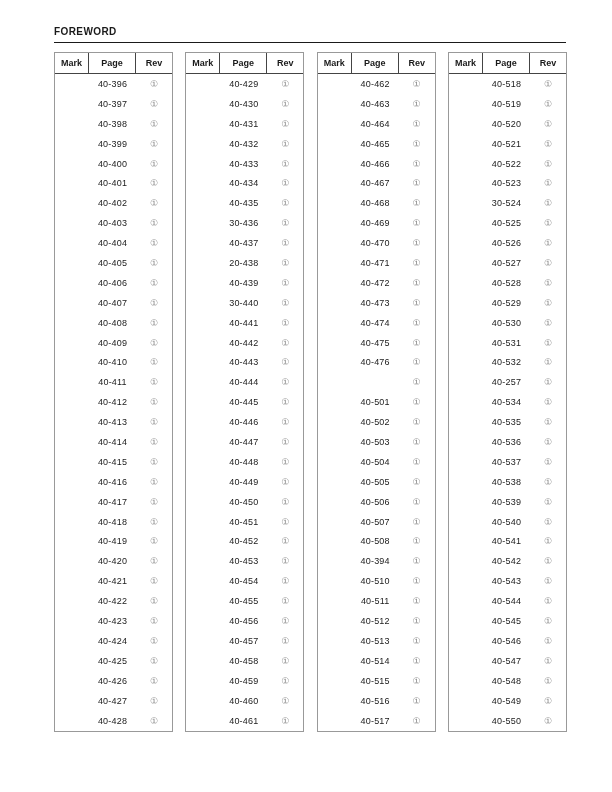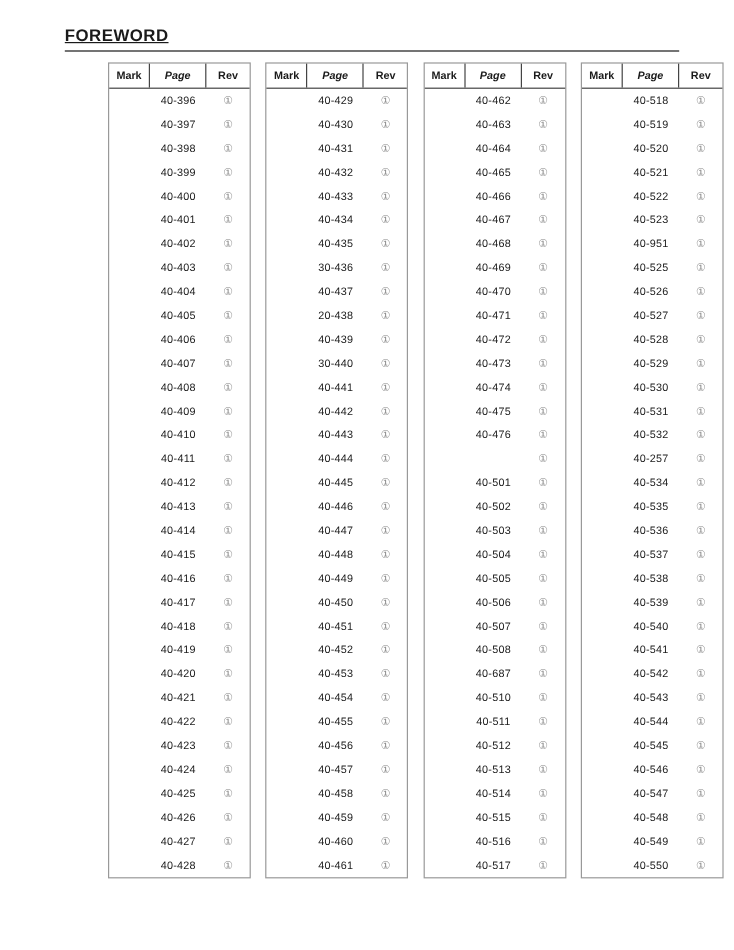--- a/index.html
+++ b/index.html
@@ -14,52 +14,50 @@
   .sheet { position: absolute; inset: 0; }
 
   .hdr {
     position: absolute;
     left: 54px; top: 21px;
     width: 512px;
     border-bottom: 1.5px solid #1a1a1a;
     padding-bottom: 3px;
   }
   .hdr-title {
-    font-size: 14px;
+    font-size: 10px;
     font-weight: bold;
     letter-spacing: 0.4px;
-    text-decoration: underline;
   }
 
   .tables {
     position: absolute;
     left: 54px; top: 52px;
     width: 513px;
     display: flex;
     justify-content: space-between;
-    margin-left: 36px;
   }
   .rtable {
     width: 119px;
     box-sizing: border-box;
     border: 1px solid #999;
     background: #fff;
   }
   .thead {
     display: flex;
     height: 20px;
     line-height: 20px;
     border-bottom: 1px solid #444;
     font-weight: bold;
     font-size: 9px;
     text-align: center;
   }
   .thead .hc { box-sizing: border-box; }
   .hc-mark { width: 34px; border-right: 1px solid #444; }
-  .hc-page { width: 47px; border-right: 1px solid #444; font-style: italic; }
+  .hc-page { width: 47px; border-right: 1px solid #444; }
   .hc-rev  { flex: 1; }
 
   .tbody { padding-top: 1px; }
   .trow {
     display: flex;
     height: 19.9px;
     line-height: 19.9px;
     font-size: 9px;
   }
   .c { box-sizing: border-box; text-align: center; }
@@ -562,21 +560,21 @@
             <span class="c c-page">40-507</span>
             <span class="c c-rev">①</span>
           </div>
           <div class="trow">
             <span class="c c-mark"></span>
             <span class="c c-page">40-508</span>
             <span class="c c-rev">①</span>
           </div>
           <div class="trow">
             <span class="c c-mark"></span>
-            <span class="c c-page">40-687</span>
+            <span class="c c-page">40-394</span>
             <span class="c c-rev">①</span>
           </div>
           <div class="trow">
             <span class="c c-mark"></span>
             <span class="c c-page">40-510</span>
             <span class="c c-rev">①</span>
           </div>
           <div class="trow">
             <span class="c c-mark"></span>
             <span class="c c-page">40-511</span>
@@ -647,21 +645,21 @@
             <span class="c c-page">40-522</span>
             <span class="c c-rev">①</span>
           </div>
           <div class="trow">
             <span class="c c-mark"></span>
             <span class="c c-page">40-523</span>
             <span class="c c-rev">①</span>
           </div>
           <div class="trow">
             <span class="c c-mark"></span>
-            <span class="c c-page">40-951</span>
+            <span class="c c-page">30-524</span>
             <span class="c c-rev">①</span>
           </div>
           <div class="trow">
             <span class="c c-mark"></span>
             <span class="c c-page">40-525</span>
             <span class="c c-rev">①</span>
           </div>
           <div class="trow">
             <span class="c c-mark"></span>
             <span class="c c-page">40-526</span>

